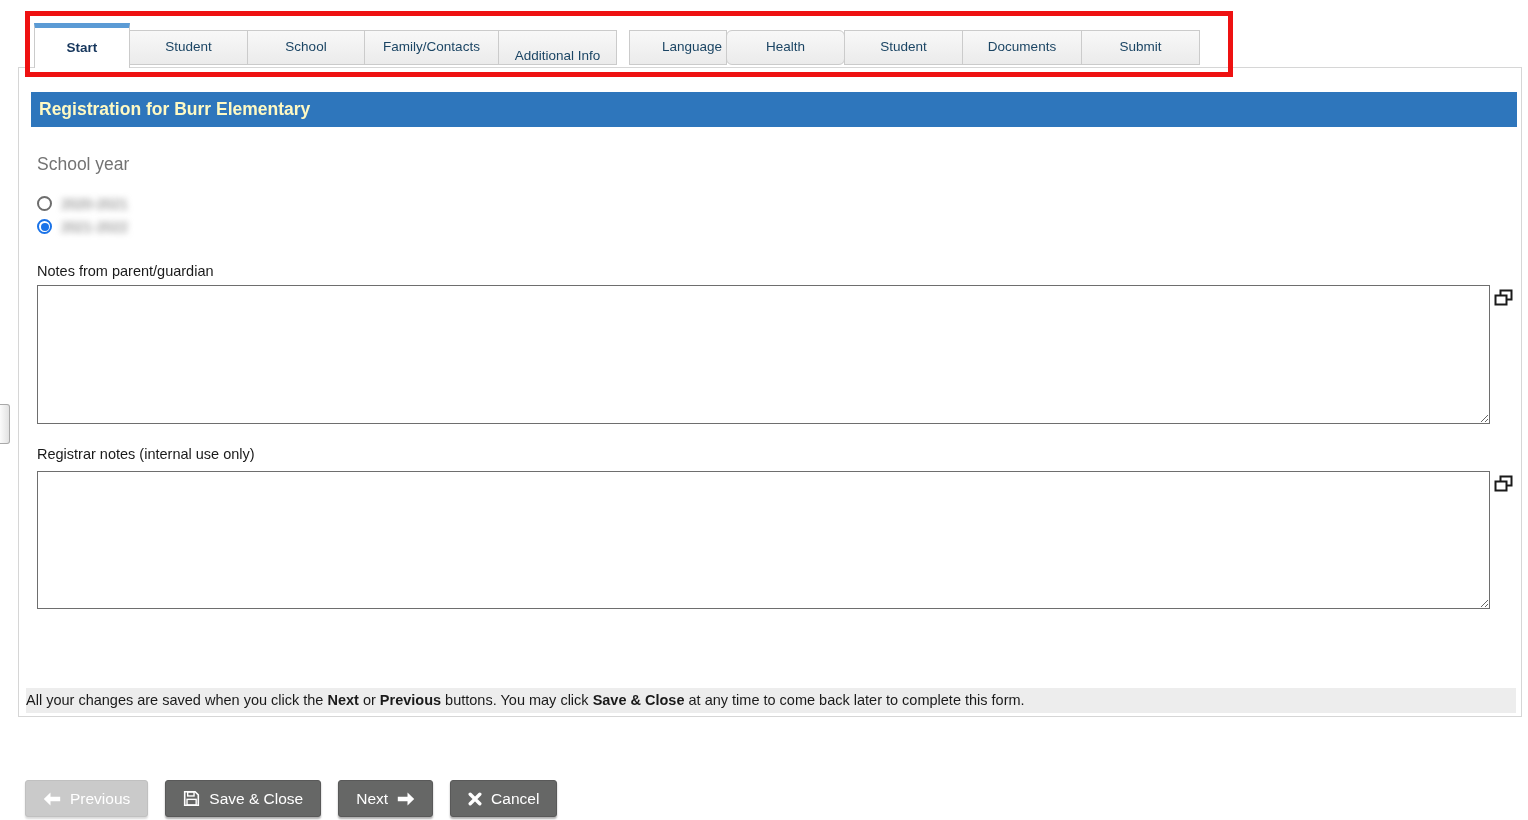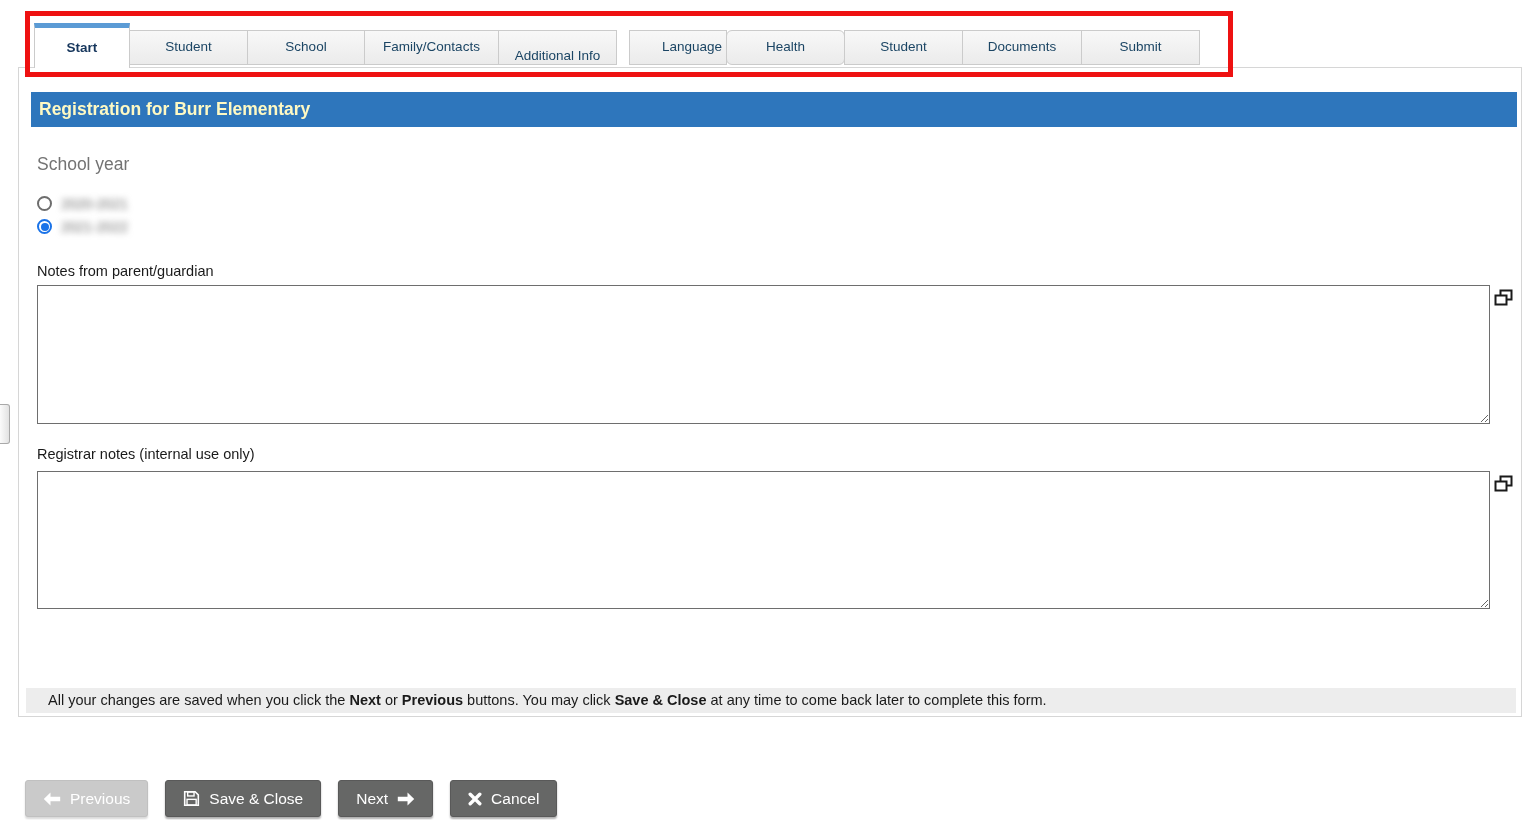--- a/index.html
+++ b/index.html
@@ -51,21 +51,21 @@
   .field-label{position:absolute;left:18px;font-size:14.5px;color:#1a1a1a;}
 
   textarea.notes{position:absolute;left:18px;width:1453px;box-sizing:border-box;
     border:1px solid #6e6e6e;background:#fff;font-family:"Liberation Sans", sans-serif;
     font-size:14px;padding:4px;resize:both;outline:none;}
 
   .popout{position:absolute;left:1475px;width:19px;height:19px;cursor:pointer;}
 
   
   .note-bar{position:absolute;left:7px;top:620px;width:1490px;height:25px;background:#ededed;
-    font-size:14.5px;color:#1a1a1a;line-height:25px;padding-left:22px;box-sizing:border-box;
+    font-size:14.5px;color:#1a1a1a;line-height:25px;padding-left:0;box-sizing:border-box;
     white-space:nowrap;overflow:hidden;}
   .note-bar b{font-weight:bold;}
 
   
   .side-handle{position:absolute;left:0;top:404px;width:9px;height:38px;
     background:linear-gradient(90deg,#fbfbfb,#e2e2e2);border:1px solid #a9a9a9;border-left:none;
     border-radius:0 3px 3px 0;cursor:pointer;}
 
   
   .button-row{position:absolute;left:25px;top:780px;display:flex;gap:17px;align-items:center;}

